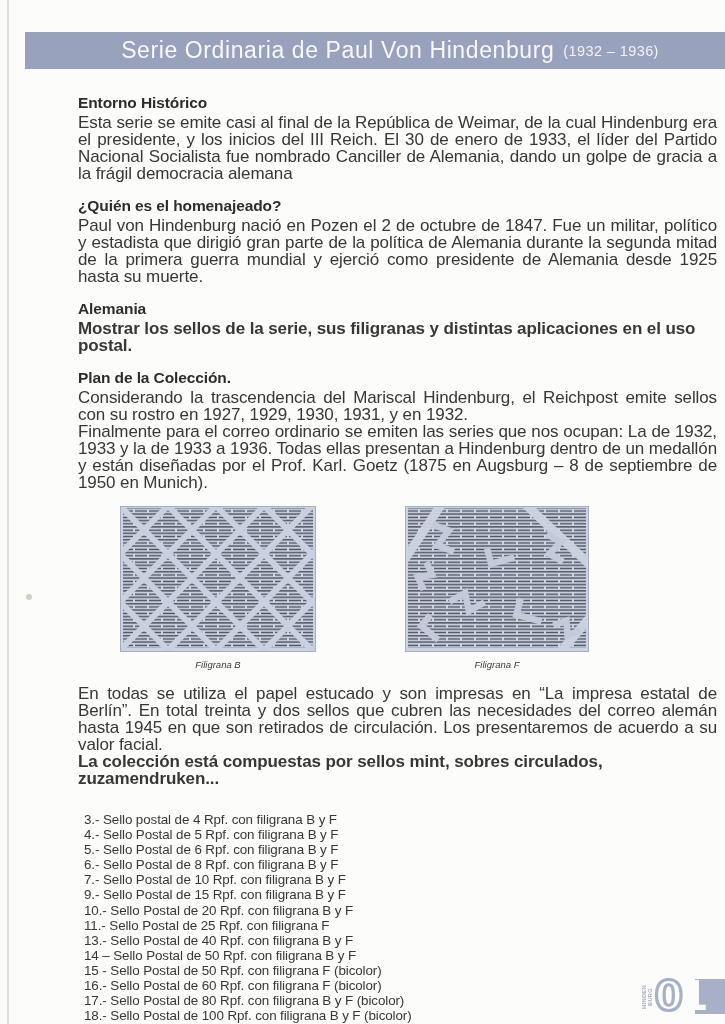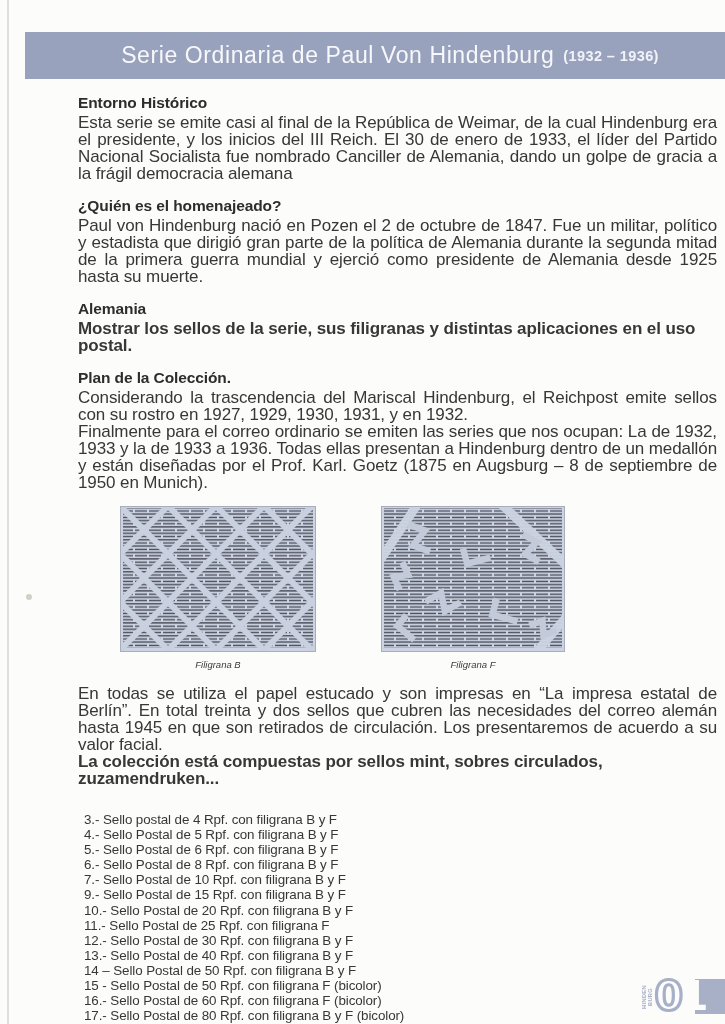--- a/index.html
+++ b/index.html
@@ -13,49 +13,49 @@
   .scan-edge {
     position:absolute; left:7px; top:0; width:2px; height:1024px;
     background:#e0e0da;
   }
   .artifact-dot {
     position:absolute; left:26px; top:594px; width:6px; height:6px;
     border-radius:50%; background:#b9b9ab; opacity:.65;
   }
   
   .header-bar {
-    position:absolute; left:25px; top:32px; width:700px; height:47px;
+    position:absolute; left:25px; top:32px; width:700px; height:37px;
     background:#99a2bd; display:flex; align-items:center; justify-content:center;
     padding-left:30px;
   }
   .header-title {
     color:#f7f8fb; font-size:23px; font-weight:300; letter-spacing:.6px;
     white-space:nowrap;
   }
   .header-years {
-    color:#f1f3f8; font-size:14.5px; font-weight:700; margin-left:9px;
+    color:#f1f3f8; font-size:14.5px; font-weight:400; margin-left:9px;
     letter-spacing:.4px; white-space:nowrap;
   }
   
   .content {
     position:absolute; left:78px; top:77px; width:639px;
   }
   h2.sec {
     font-size:15.5px; font-weight:700; color:#2d2d2d;
     margin:15px 0 2px 0; letter-spacing:-.1px;
   }
   h2.sec.first { margin-top:17px; }
   p.body {
     font-size:17px; line-height:17px; color:#373737;
     text-align:justify; letter-spacing:-.1px;
   }
   p.body.nojust { text-align:left;font-weight:bold; }
   
   .figures {
-    display:flex; align-items:flex-end; margin:15px 0 0 42px; gap:65px;
+    display:flex; align-items:flex-end; margin:15px 0 0 42px; gap:89px;
   }
   figure { display:flex; flex-direction:column; align-items:center; }
   .fig-frame { line-height:0; }
   figcaption {
     font-size:9.5px; font-style:italic; color:#3c3c3c; margin-top:7px;
   }
   
   .after-figs { margin-top:15px; }
   .after-figs p.body + p.body { margin-top:0; }
   
@@ -203,21 +203,20 @@
 
     <ul class="stamp-list">
       <li>3.- Sello postal de 4 Rpf. con filigrana B y F</li>
       <li>4.- Sello Postal de 5 Rpf. con filigrana B y F</li>
       <li>5.- Sello Postal de 6 Rpf. con filigrana B y F</li>
       <li>6.- Sello Postal de 8 Rpf. con filigrana B y F</li>
       <li>7.- Sello Postal de 10 Rpf. con filigrana B y F</li>
       <li>9.- Sello Postal de 15 Rpf. con filigrana B y F</li>
       <li>10.- Sello Postal de 20 Rpf. con filigrana B y F</li>
       <li>11.- Sello Postal de 25 Rpf. con filigrana F</li>
-      <li>12.- Sello Postal de 30 Rpf. con filigrana B y F</li>
       <li>13.- Sello Postal de 40 Rpf. con filigrana B y F</li>
       <li>14 – Sello Postal de 50 Rpf. con filigrana B y F</li>
       <li>15 - Sello Postal de 50 Rpf. con filigrana F (bicolor)</li>
       <li>16.- Sello Postal de 60 Rpf. con filigrana F (bicolor)</li>
       <li>17.- Sello Postal de 80 Rpf. con filigrana B y F (bicolor)</li>
       <li>18.- Sello Postal de 100 Rpf. con filigrana B y F (bicolor)</li>
     </ul>
 
   </div>
 

